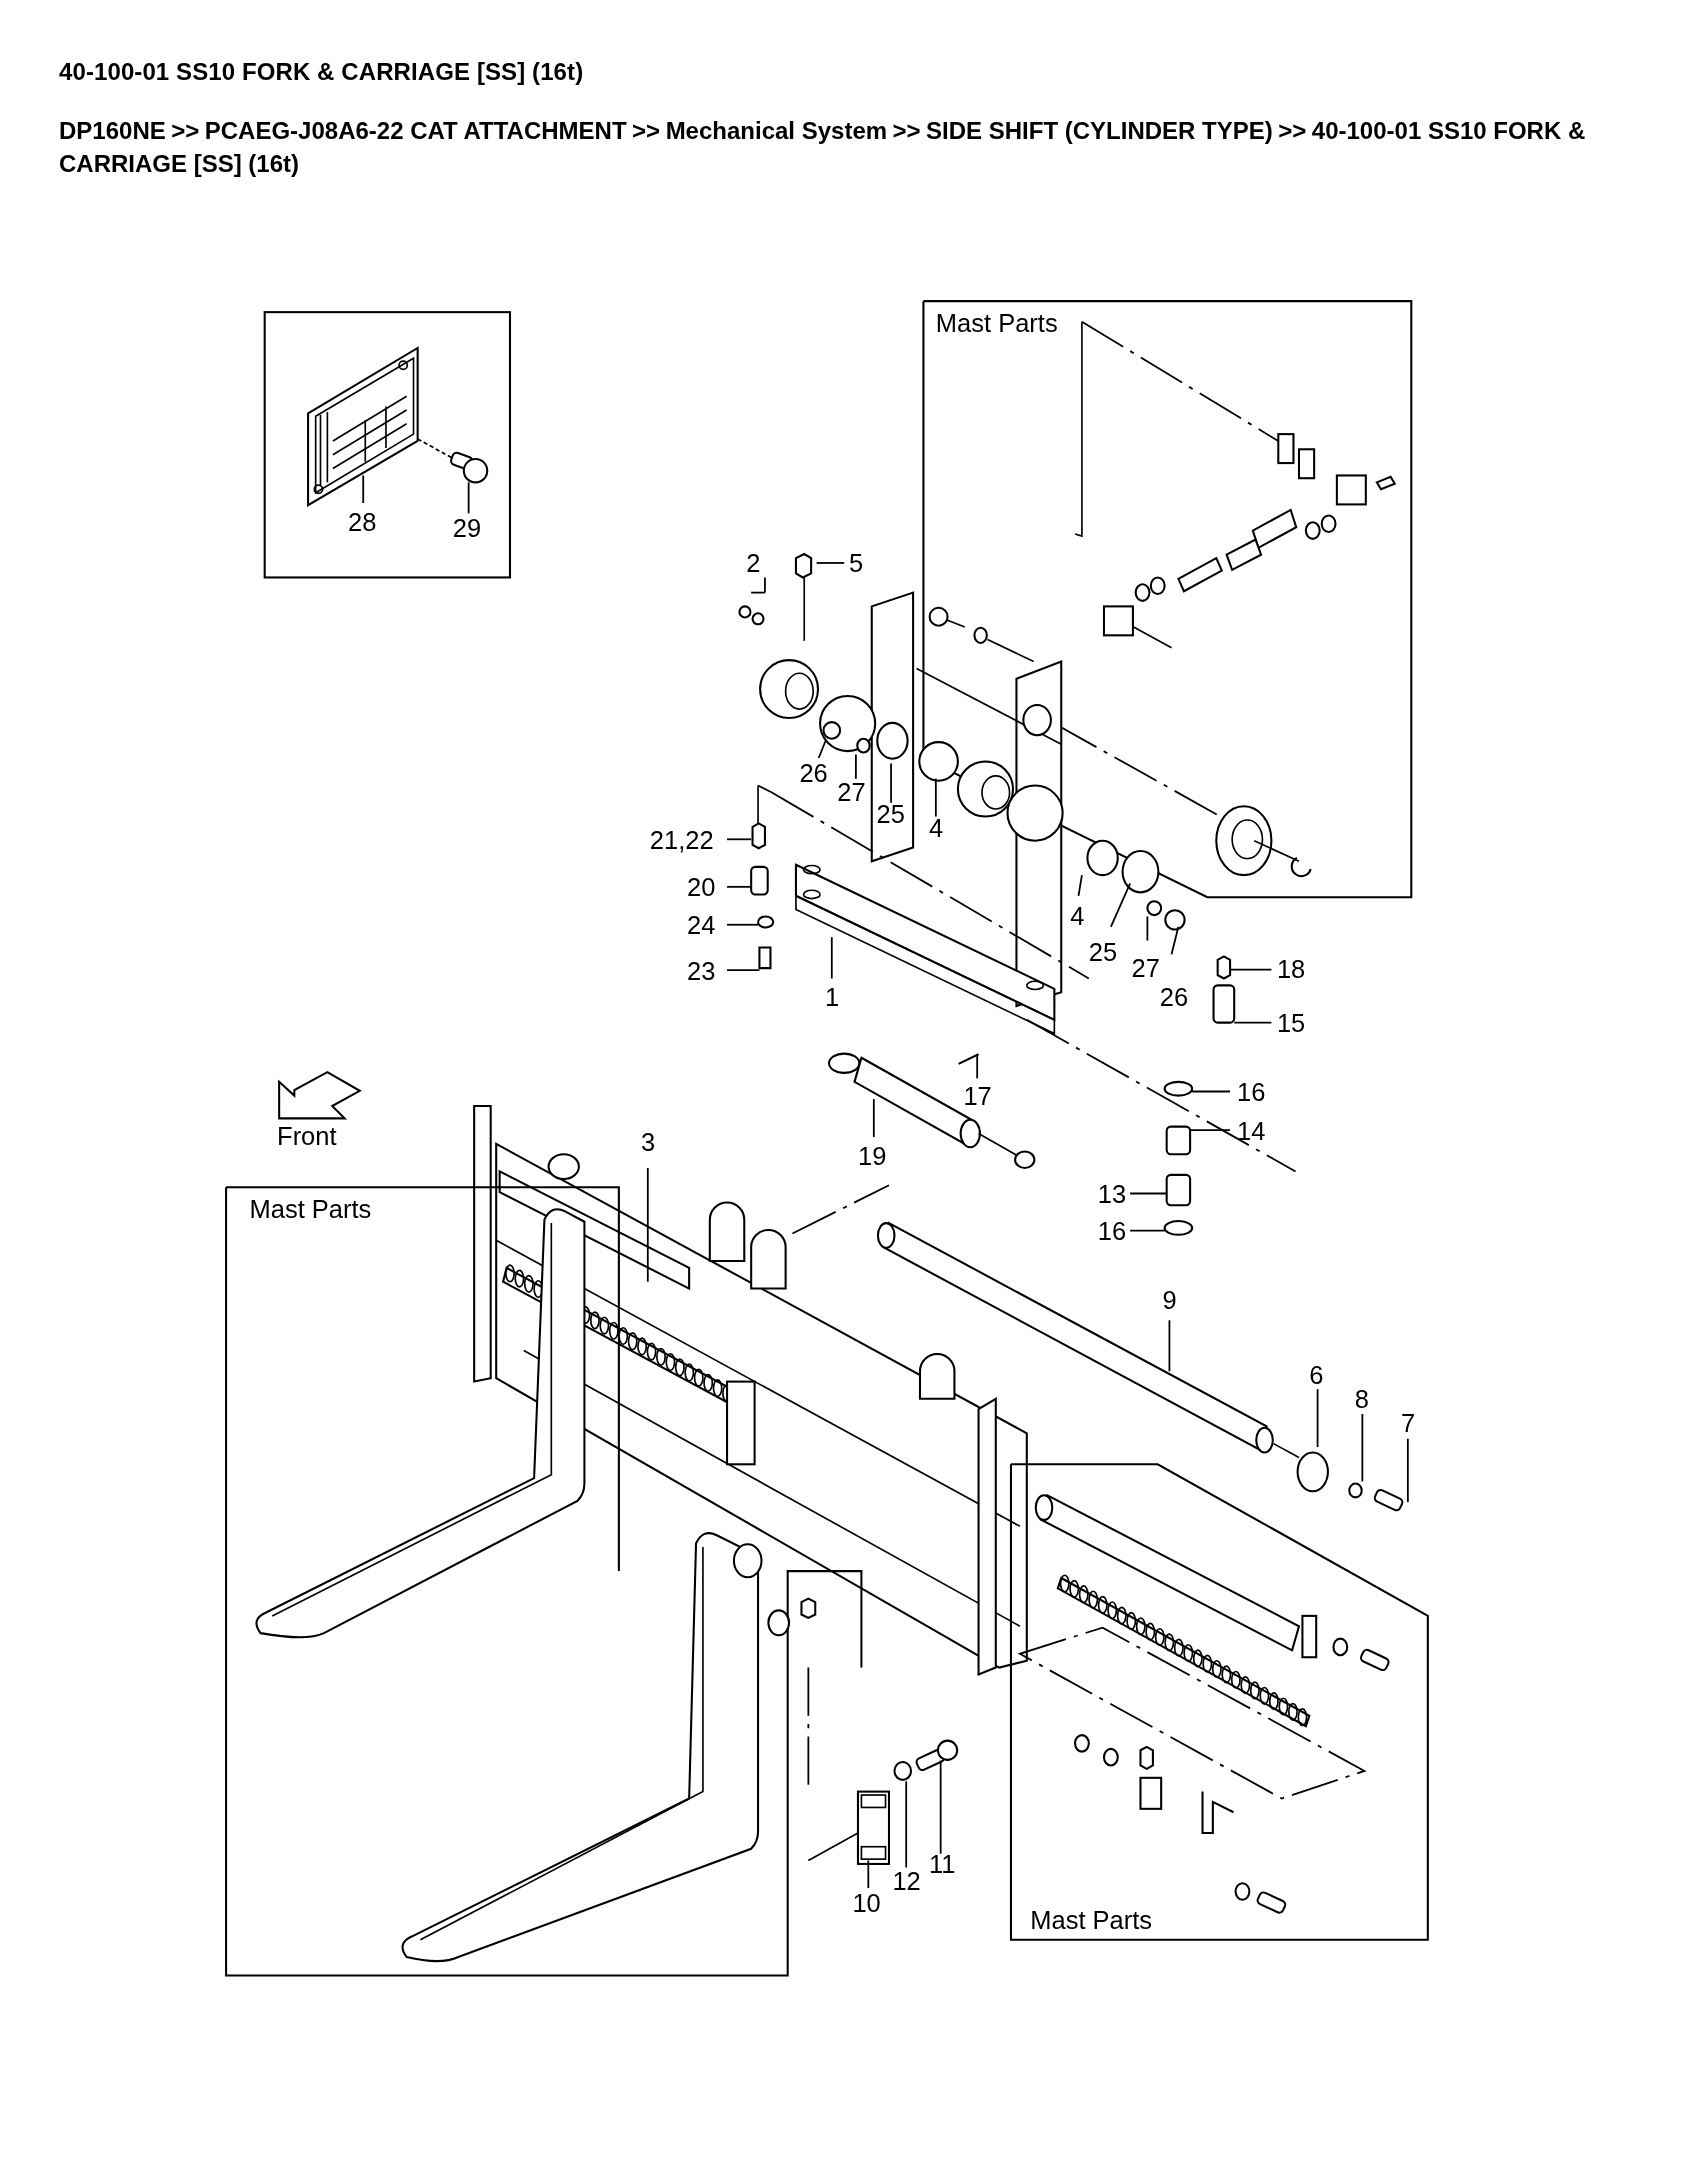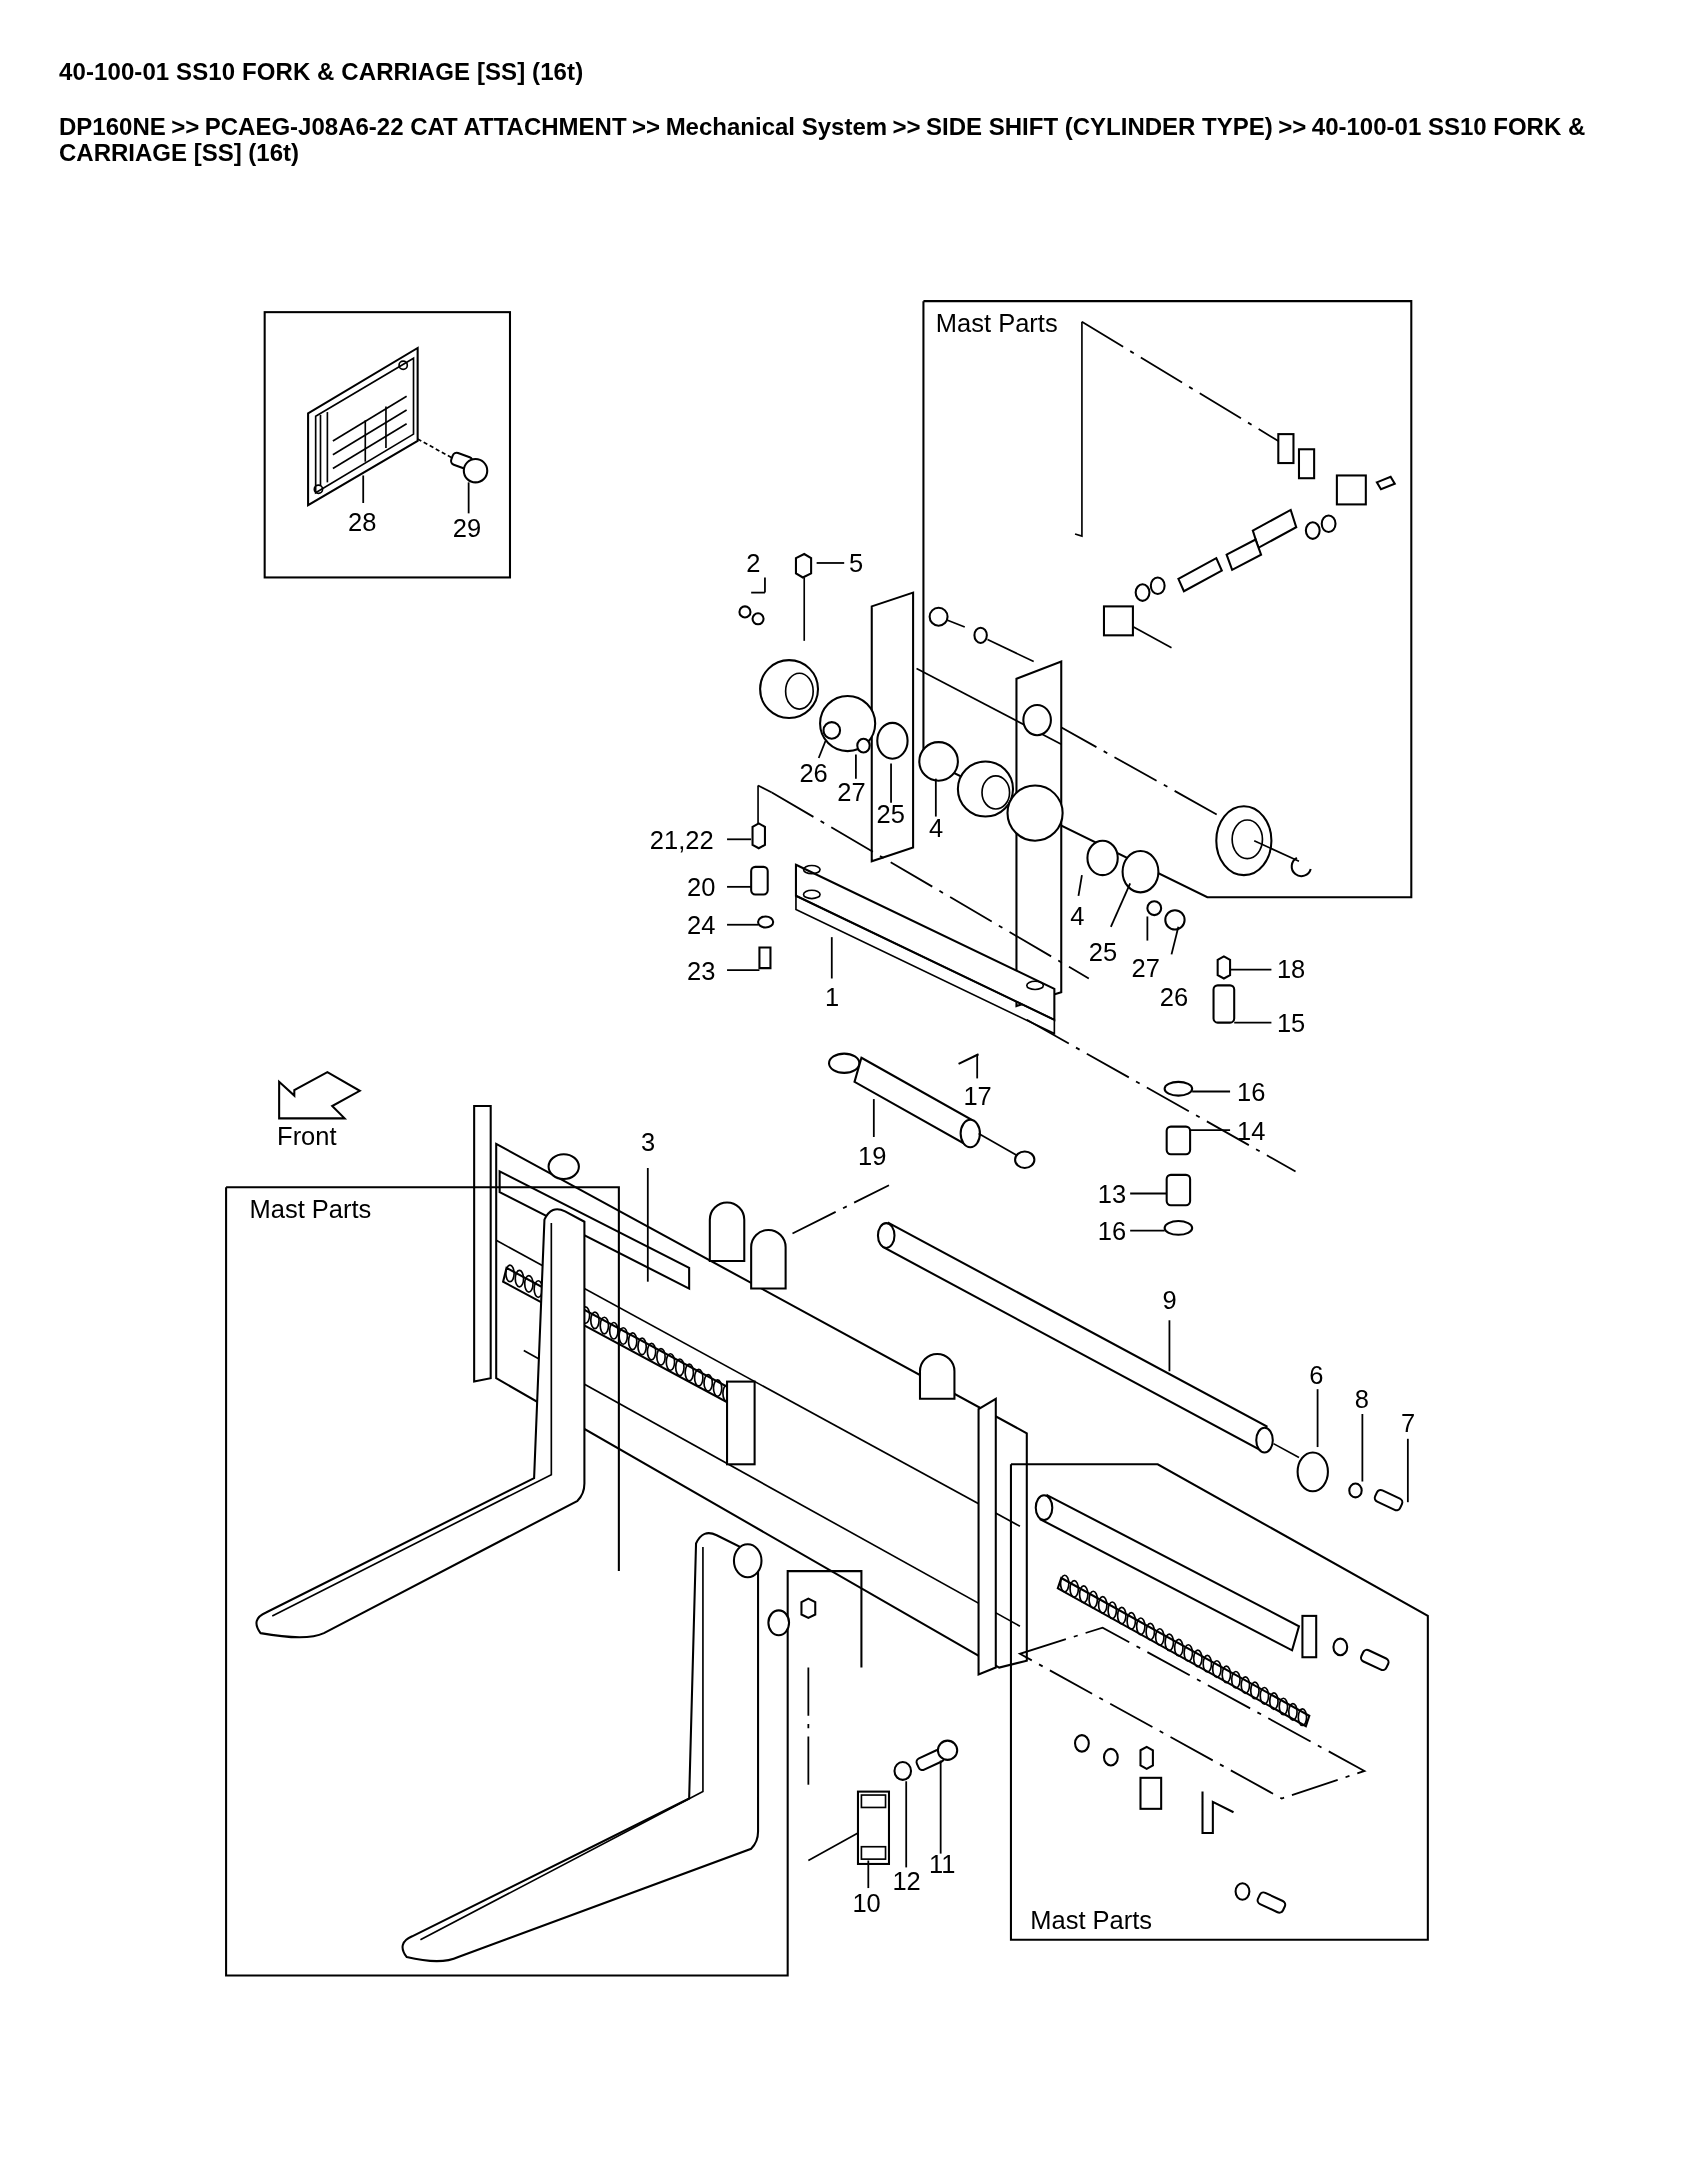--- a/index.html
+++ b/index.html
@@ -1,19 +1,19 @@
 <!DOCTYPE html>
 <html style="font-size:11px"><head>
 <meta charset="utf-8">
 <style>
   html, body { margin: 0; padding: 0; background: #ffffff; }
   body { width: 1687px; height: 2183px; position: relative; overflow: hidden;
          font-family: "Liberation Sans", sans-serif; color: #000; }
   .title { position: absolute; left: 59px; top: 58px; font-weight: bold; font-size: 24px; letter-spacing: 0.1px; }
-  .breadcrumb { position: absolute; left: 59px; top: 114px; width: 1585px; font-weight: bold; font-size: 24px; line-height: 26px; }
+  .breadcrumb { position: absolute; left: 59px; top: 114px; width: 1585px; font-weight: bold; font-size: 24px; line-height: 33px; }
   .breadcrumb .crumb { cursor: pointer; }
   .breadcrumb .sep { margin: 0 5.5px; }
   svg#diagram { position: absolute; left: 0; top: 0; width: 1687px; height: 2183px; }
   svg text { font-family: "Liberation Sans", sans-serif; fill: #000; }
   .callout { font-size: 37px; }
   .inset-label { font-size: 37px; }
   .ln { stroke: #000; stroke-width: 3; fill: none; }
   .thin { stroke: #000; stroke-width: 2.4; fill: none; }
   .part { stroke: #000; stroke-width: 3; fill: #fff; }
   .dash { stroke: #000; stroke-width: 2.6; fill: none; stroke-dasharray: 70 12 6 12; }

